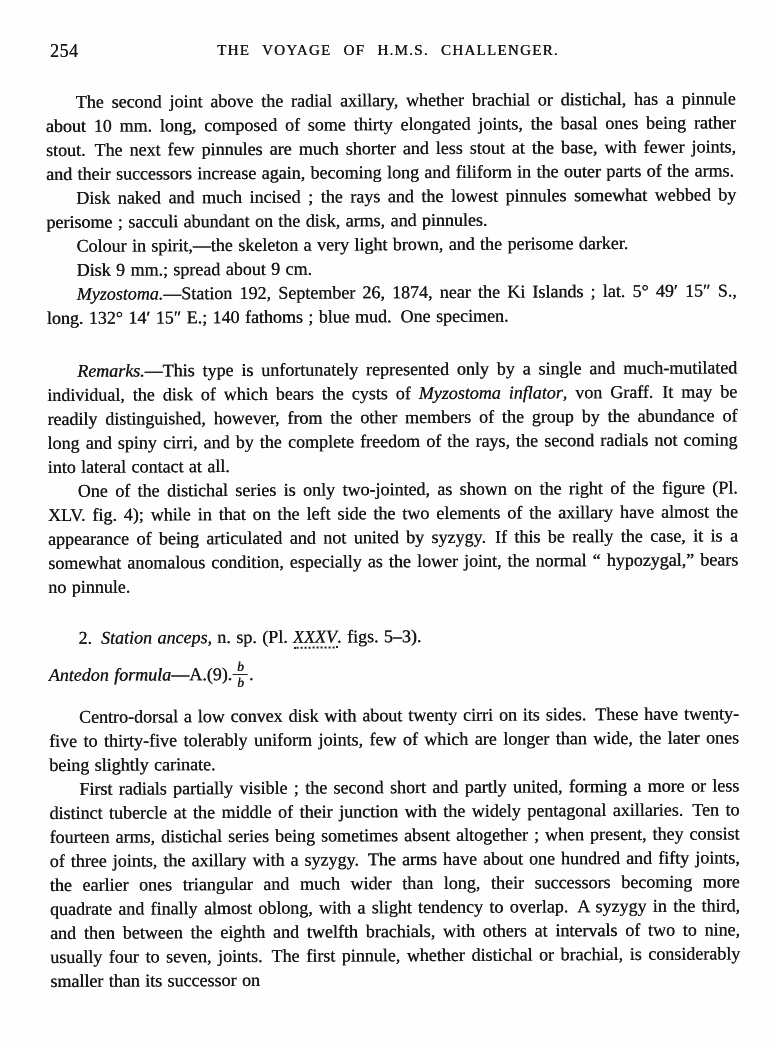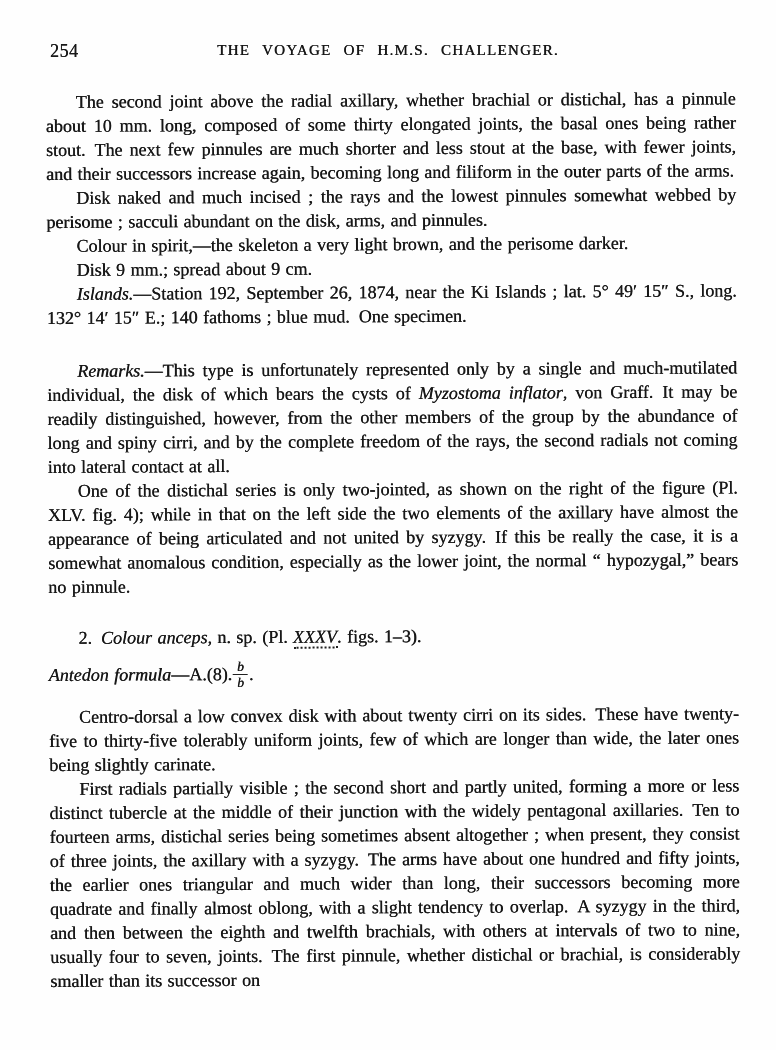--- a/index.html
+++ b/index.html
@@ -81,21 +81,21 @@
 <div class="page">
   <header class="running-head">
     <span class="page-number">254</span>
     <span class="running-title">THE VOYAGE OF H.M.S. CHALLENGER.</span>
   </header>
   <main class="text-block">
       <p class="para t-body indent"><span>The second joint above the radial axillary, whether brachial or distichal, has a pinnule about 10 mm. long, composed of some thirty elongated joints, the basal ones being rather stout. The next few pinnules are much shorter and less stout at the base, with fewer joints, and their successors increase again, becoming long and filiform in the outer parts of the arms.</span></p>
       <p class="para t-body indent"><span>Disk naked and much incised ; the rays and the lowest pinnules somewhat webbed by perisome ; sacculi abundant on the disk, arms, and pinnules.</span></p>
       <p class="para t-body indent"><span>Colour in spirit,—the skeleton a very light brown, and the perisome darker.</span></p>
       <p class="para t-body indent"><span>Disk 9 mm.; spread about 9 cm.</span></p>
-      <p class="para t-body indent"><span class="it">Islands.</span><span>—Station 192, September 26, 1874, near the Ki Islands ; lat. 5° 49′ 15″ S., long. 132° 14′ 15″ E.; 140 fathoms ; blue mud. One specimen.</span></p>
+      <p class="para t-body indent"><span class="it">Myzostoma.</span><span>—Station 192, September 26, 1874, near the Ki Islands ; lat. 5° 49′ 15″ S., long. 132° 14′ 15″ E.; 140 fathoms ; blue mud. One specimen.</span></p>
       <p class="para t-remarks indent"><span class="it">Remarks.</span><span>—This type is unfortunately represented only by a single and much-mutilated individual, the disk of which bears the cysts of </span><span class="it">Myzostoma inflator</span><span>, von Graff. It may be readily distinguished, however, from the other members of the group by the abundance of long and spiny cirri, and by the complete freedom of the rays, the second radials not coming into lateral contact at all.</span></p>
       <p class="para t-body indent"><span>One of the distichal series is only two-jointed, as shown on the right of the figure (Pl. XLV. fig. 4); while in that on the left side the two elements of the axillary have almost the appearance of being articulated and not united by syzygy. If this be really the case, it is a somewhat anomalous condition, especially as the lower joint, the normal “ hypozygal,” bears no pinnule.</span></p>
-      <p class="para t-heading indent"><span>2. </span><span class="it">Colour anceps</span><span>, n. sp. (Pl. </span><span class="ul-dashed">XXXV</span><span>. figs. 1–3).</span></p>
-      <p class="para t-formula"><span class="it">Antedon formula</span><span>—A.(8).</span><span class="frac"><span class="num">b</span><span class="den">b</span></span><span>.</span></p>
+      <p class="para t-heading indent"><span>2. </span><span class="it">Station anceps</span><span>, n. sp. (Pl. </span><span class="ul-dashed">XXXV</span><span>. figs. 5–3).</span></p>
+      <p class="para t-formula"><span class="it">Antedon formula</span><span>—A.(9).</span><span class="frac"><span class="num">b</span><span class="den">b</span></span><span>.</span></p>
       <p class="para t-body indent"><span>Centro-dorsal a low convex disk with about twenty cirri on its sides. These have twenty-five to thirty-five tolerably uniform joints, few of which are longer than wide, the later ones being slightly carinate.</span></p>
       <p class="para t-body indent"><span>First radials partially visible ; the second short and partly united, forming a more or less distinct tubercle at the middle of their junction with the widely pentagonal axillaries. Ten to fourteen arms, distichal series being sometimes absent altogether ; when present, they consist of three joints, the axillary with a syzygy. The arms have about one hundred and fifty joints, the earlier ones triangular and much wider than long, their successors becoming more quadrate and finally almost oblong, with a slight tendency to overlap. A syzygy in the third, and then between the eighth and twelfth brachials, with others at intervals of two to nine, usually four to seven, joints. The first pinnule, whether distichal or brachial, is considerably smaller than its successor on</span></p>
     </main>
 </div>
 
 </body></html>

